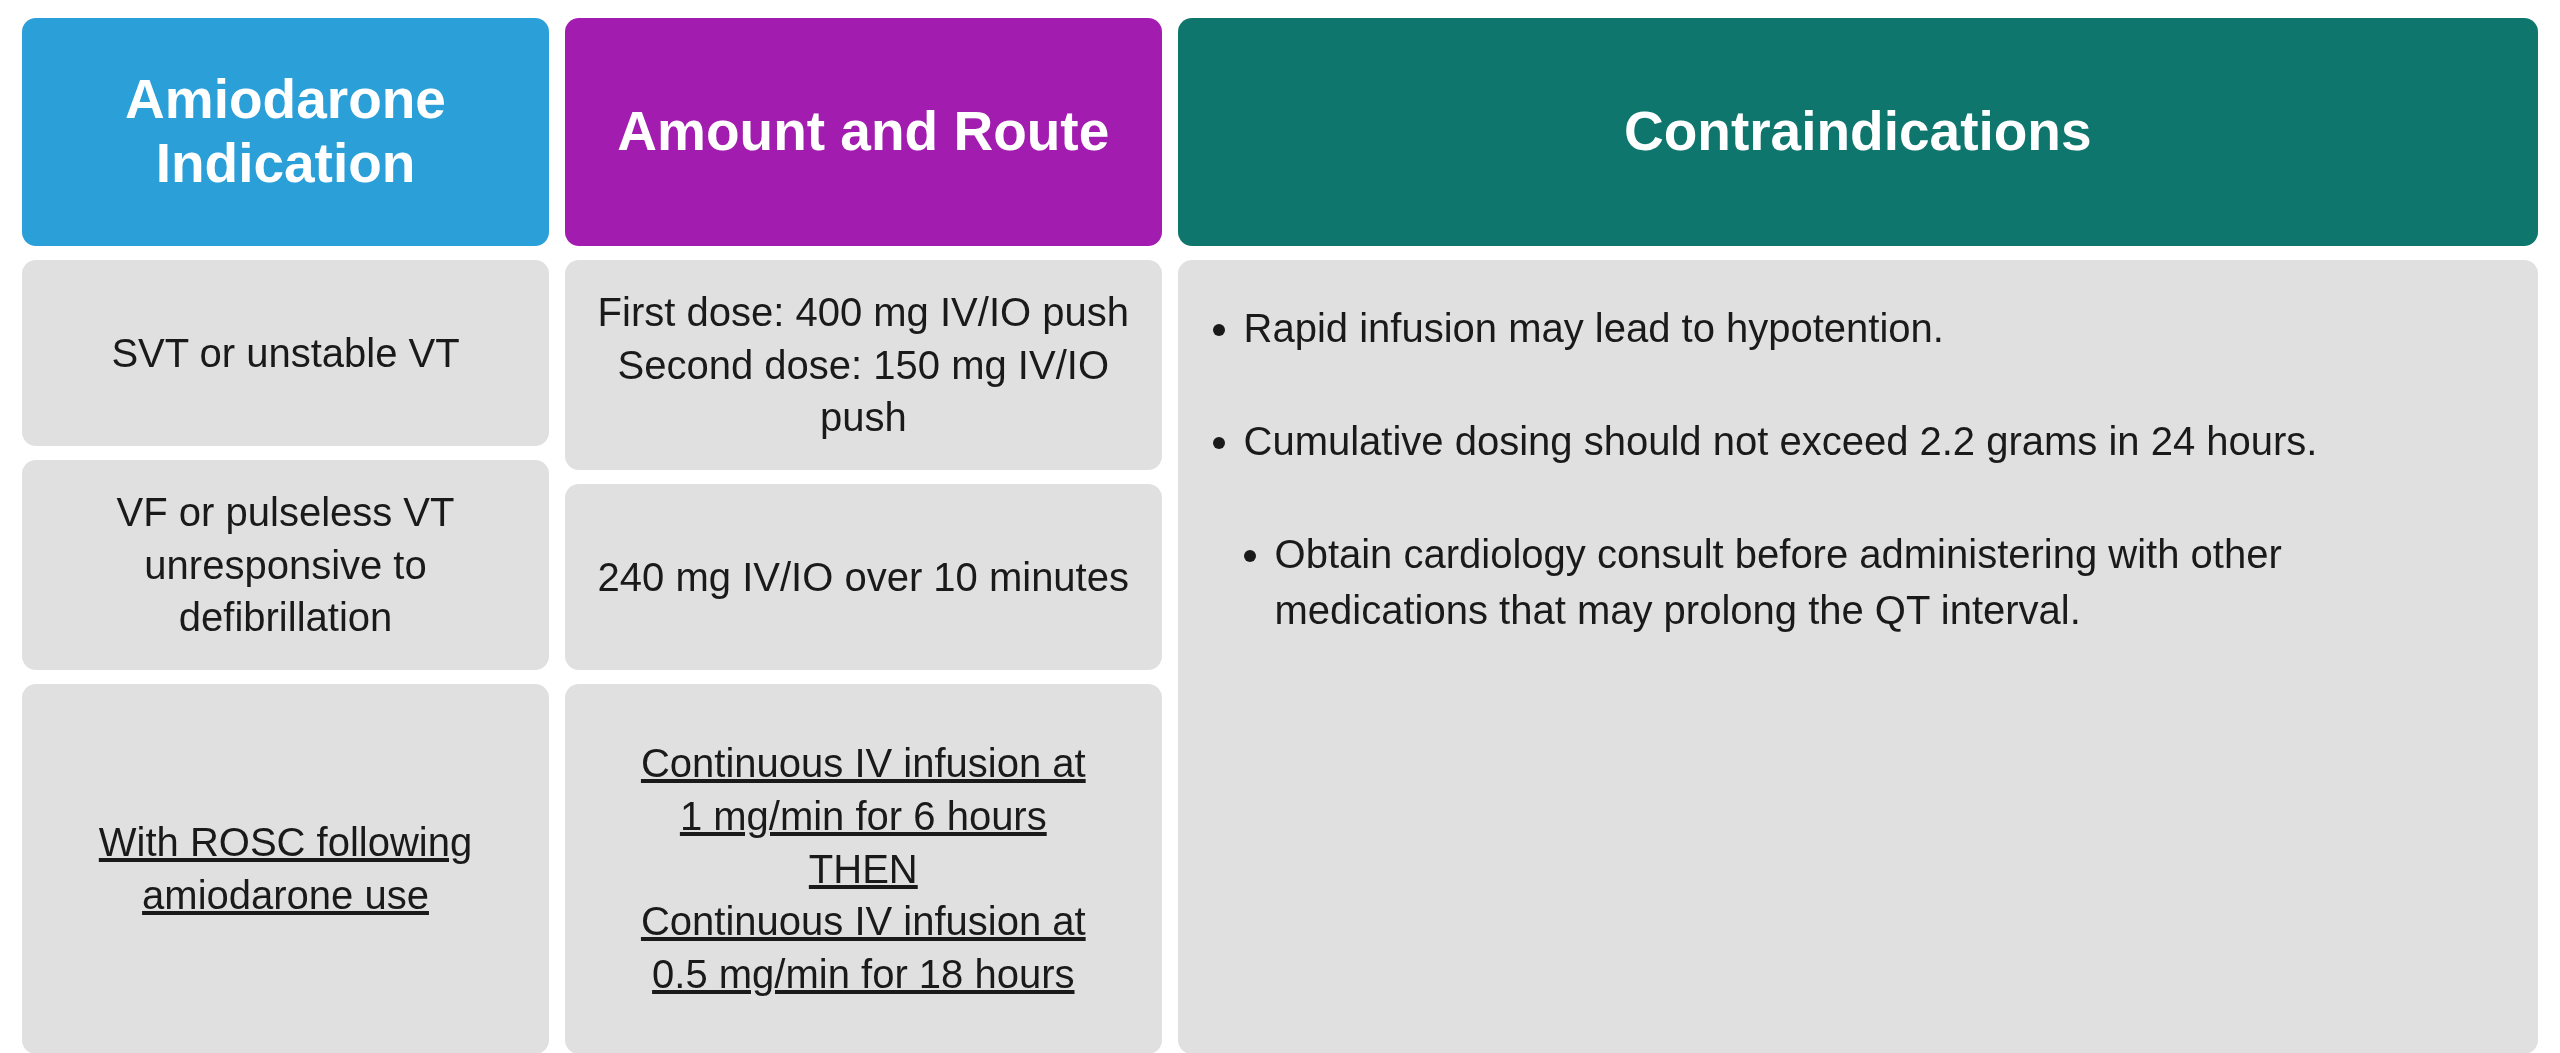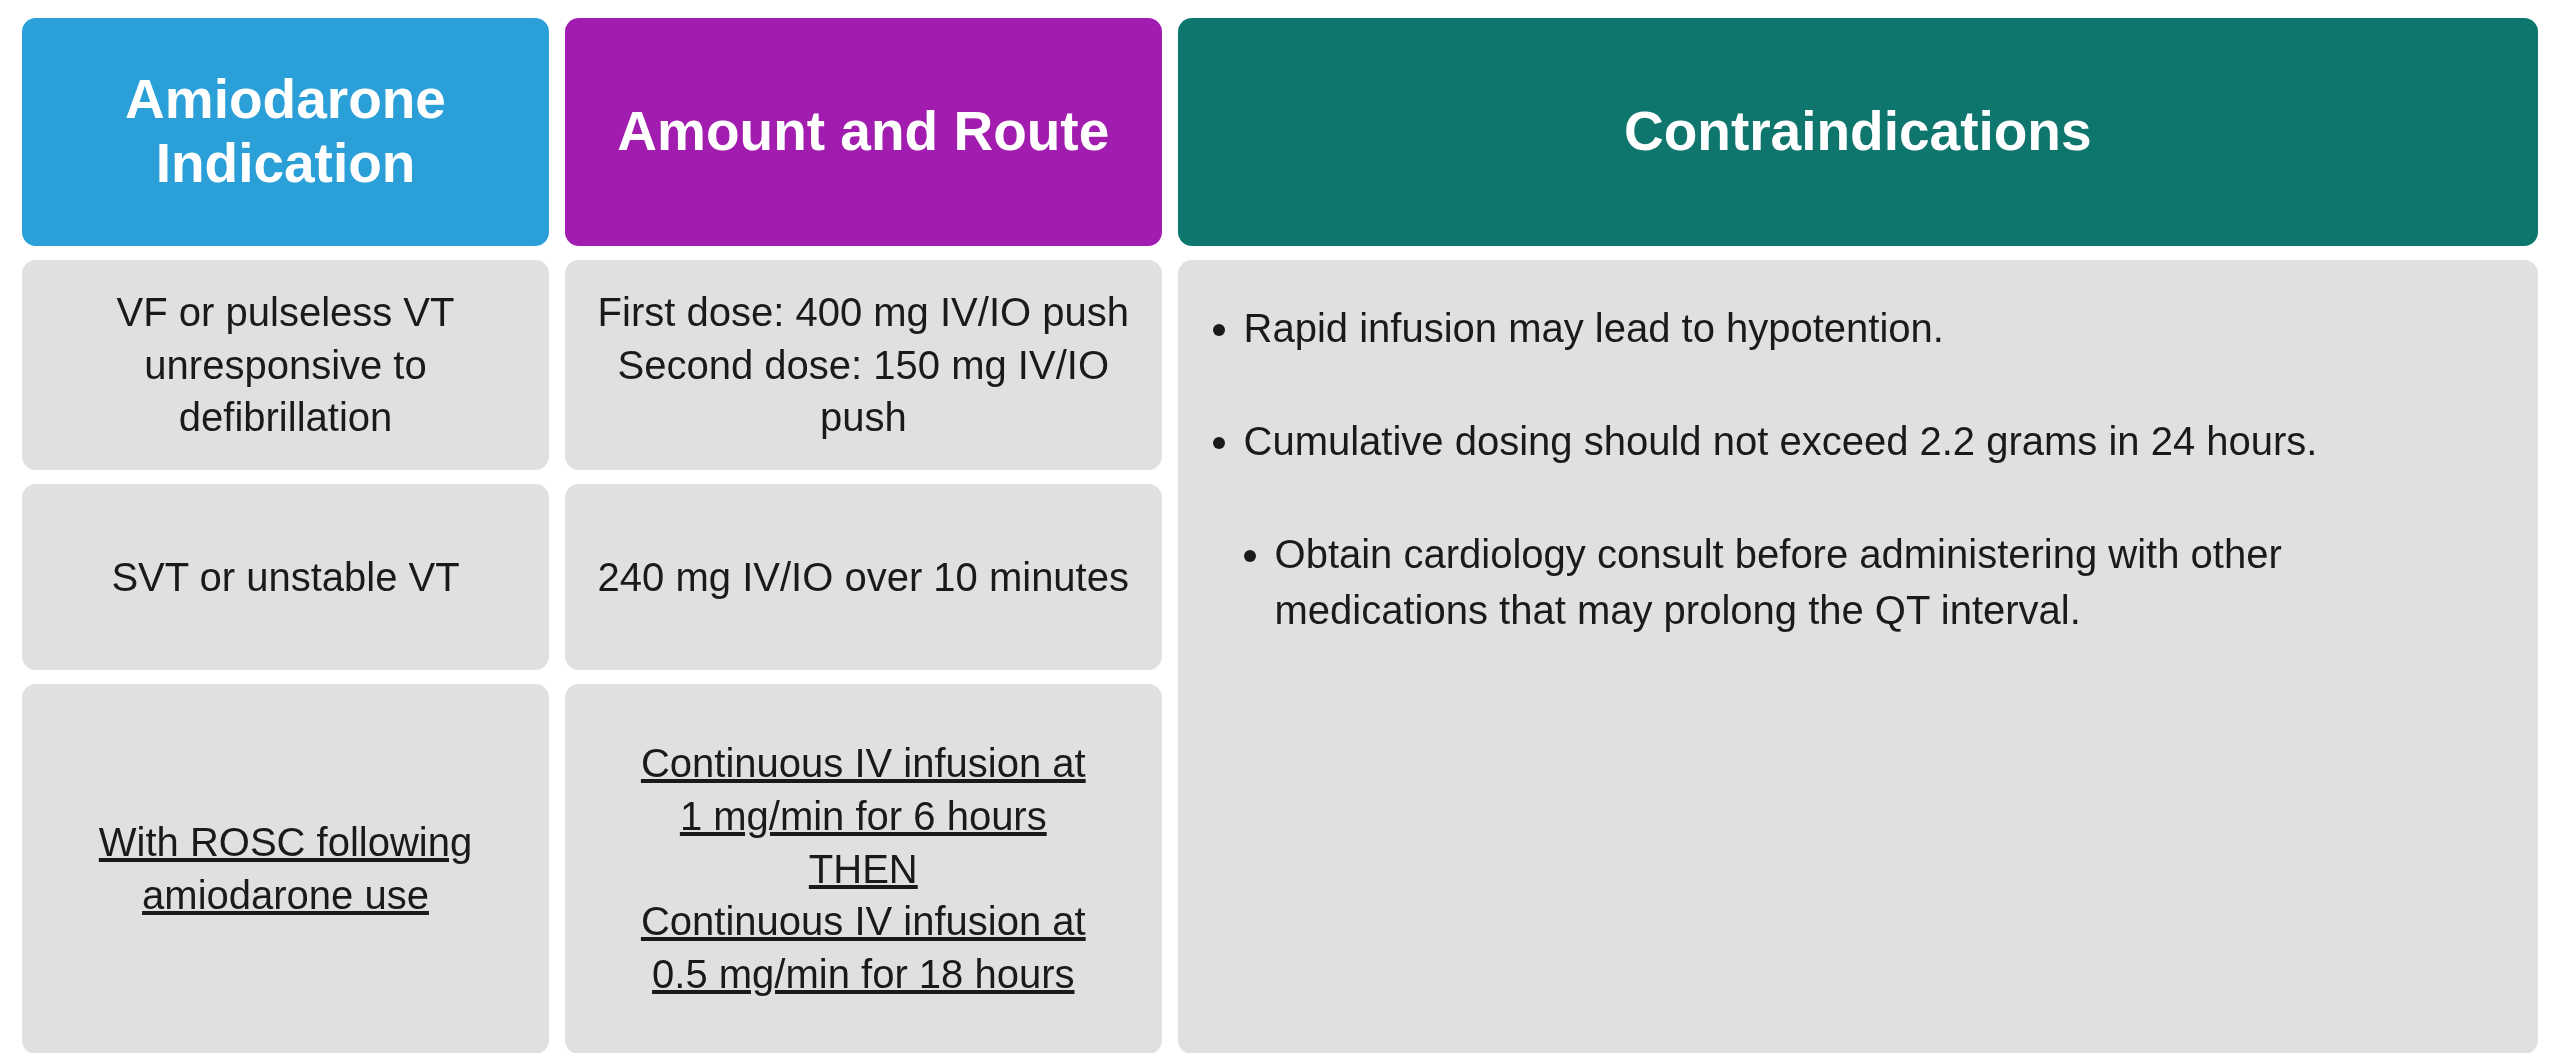--- a/index.html
+++ b/index.html
@@ -97,23 +97,23 @@
   }
 </style>
 </head>
 <body>
 
 <div class="table-wrap">
 
   <div class="col col-indication">
     <div class="header-cell header-indication">Amiodarone
 Indication</div>
+    <div class="body-cell row-h2">SVT or unstable VT</div>
     <div class="body-cell row-h1">VF or pulseless VT
 unresponsive to defibrillation</div>
-    <div class="body-cell row-h2">SVT or unstable VT</div>
     <div class="body-cell row-h3">With ROSC following
 amiodarone use</div>
   </div>
 
   <div class="col col-amount">
     <div class="header-cell header-amount">Amount and Route</div>
     <div class="body-cell row-h1">First dose: 400 mg IV/IO push
 Second dose: 150 mg IV/IO push</div>
     <div class="body-cell row-h2">240 mg IV/IO over 10 minutes</div>
     <div class="body-cell row-h3">Continuous IV infusion at

